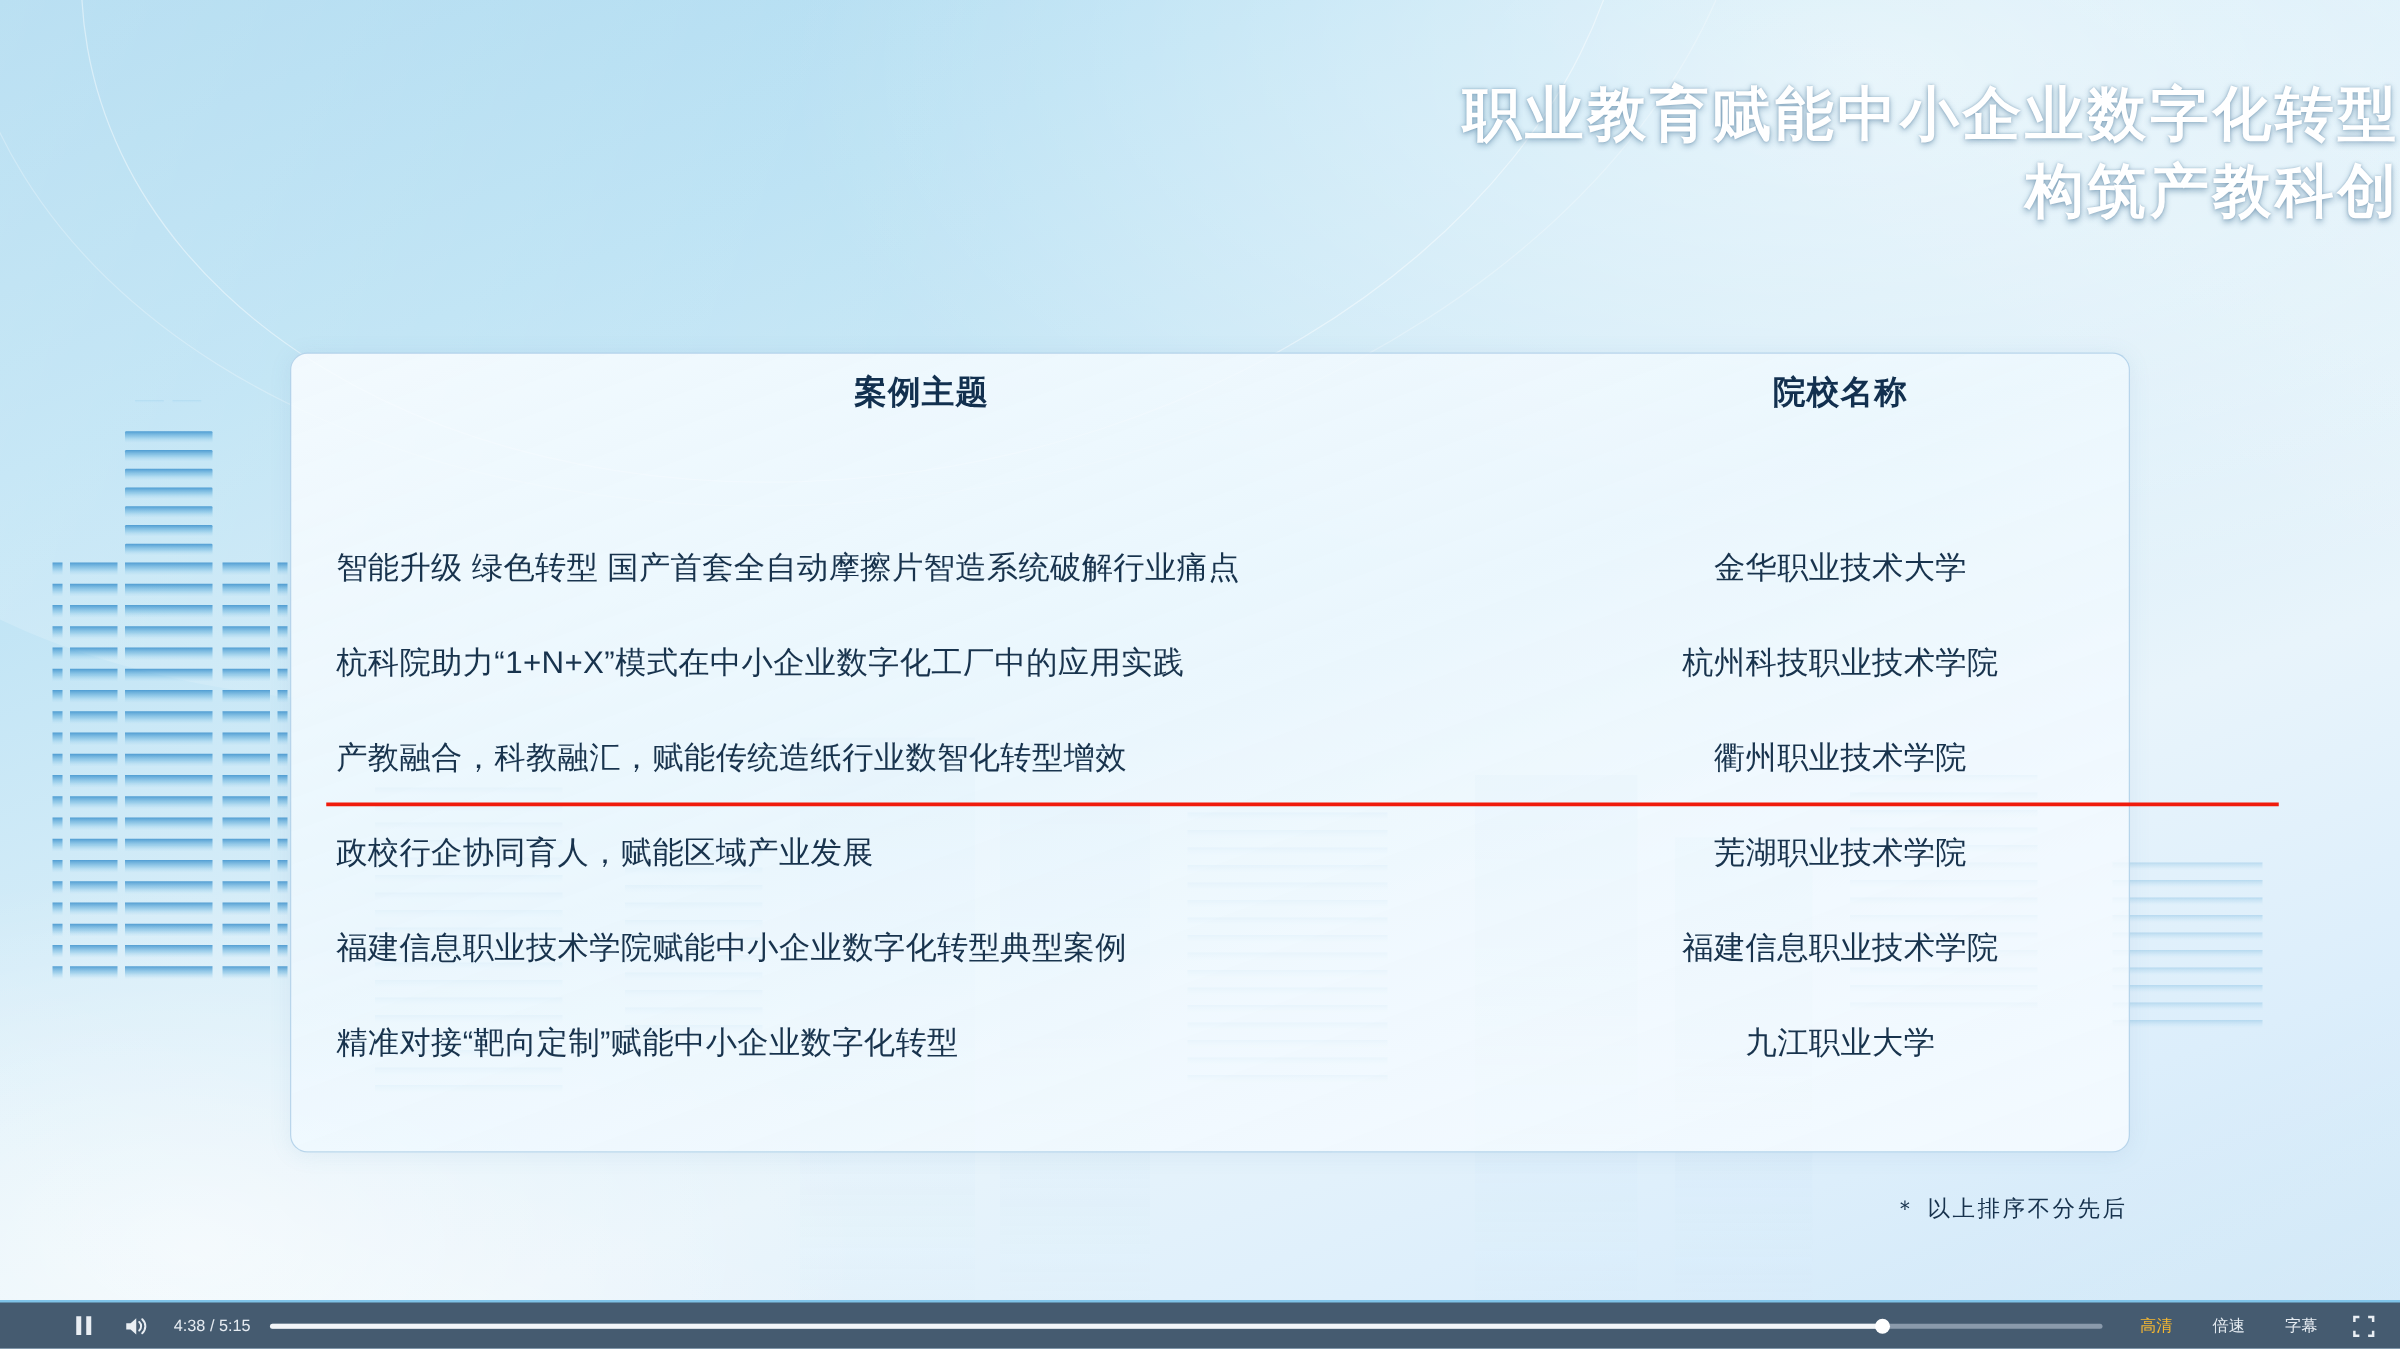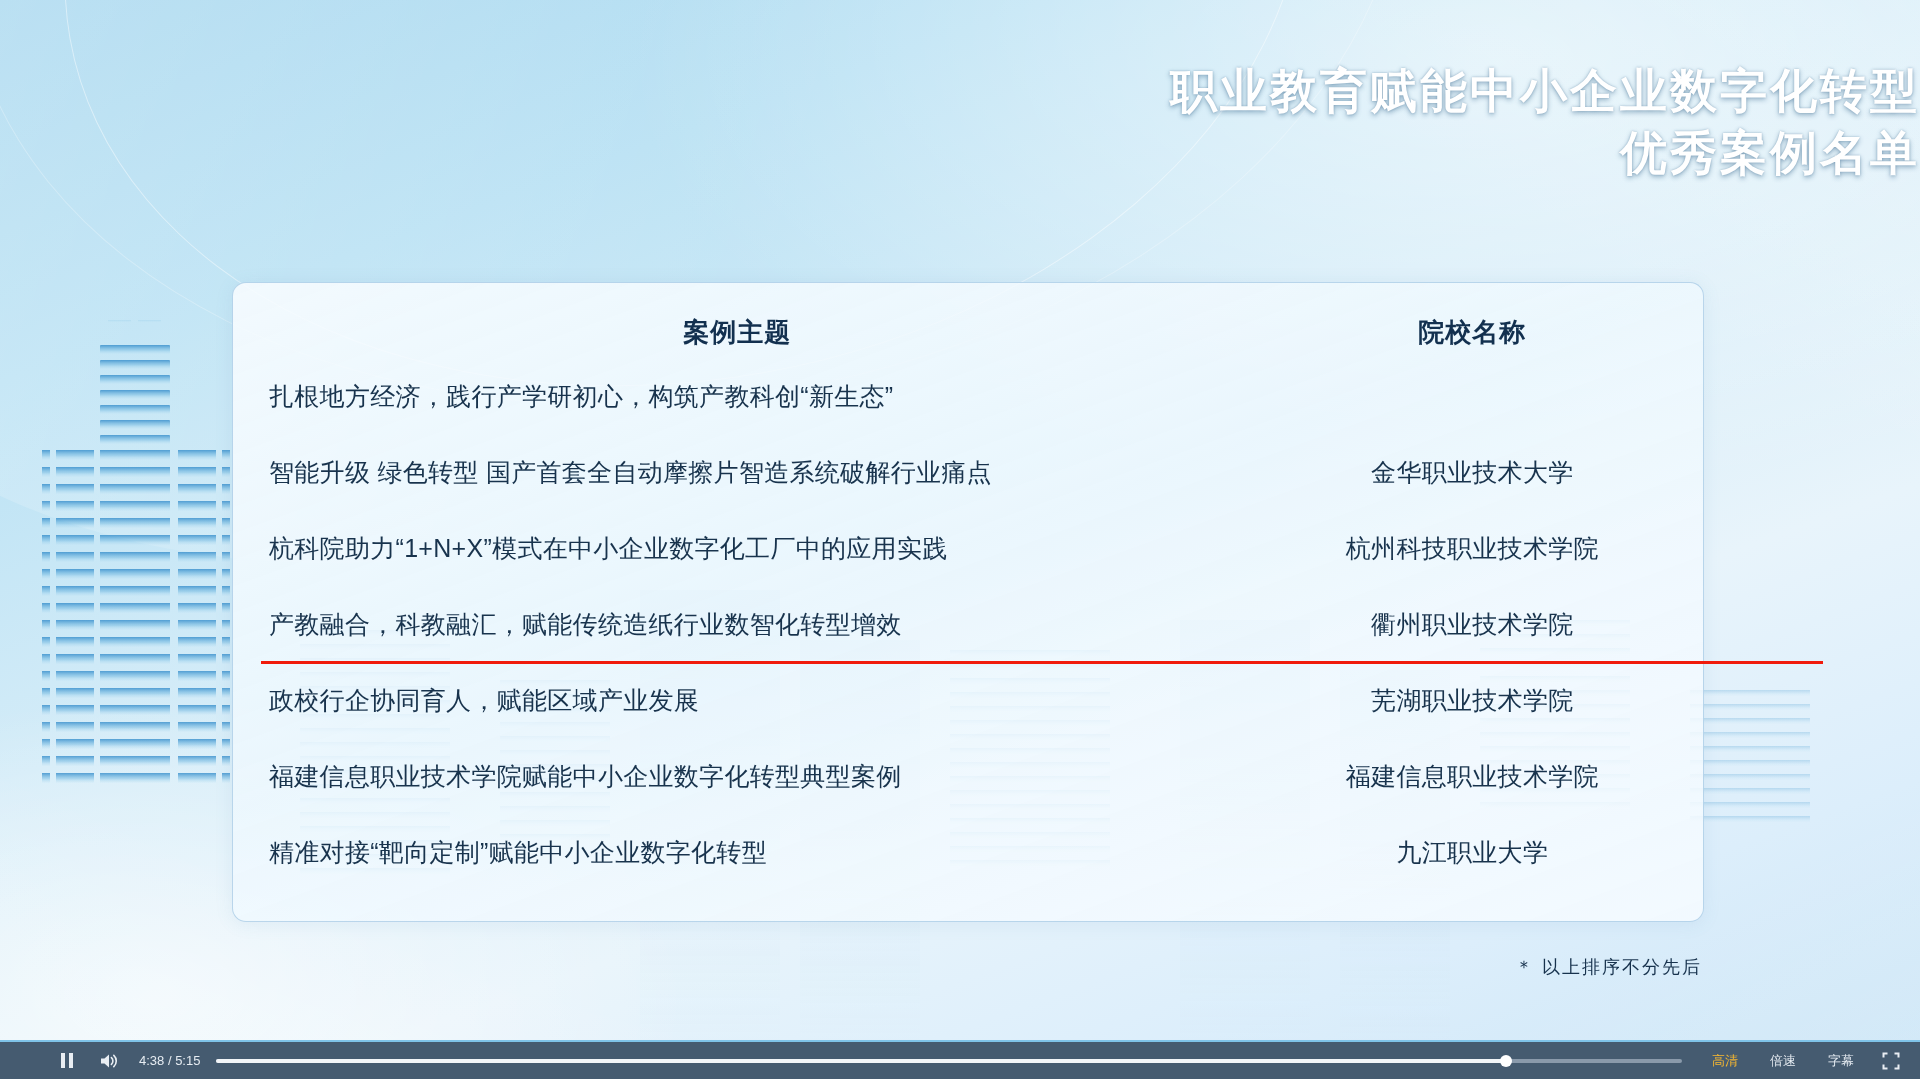--- a/index.html
+++ b/index.html
@@ -57,21 +57,21 @@
   
   #panel {
     position:absolute; left:232px; top:282px; width:1472px; height:640px;
     background:linear-gradient(160deg, rgba(248,252,255,.88) 0%, rgba(238,248,254,.80) 45%, rgba(246,251,255,.86) 100%);
     border:1px solid rgba(164,200,228,.75);
     border-radius:14px;
     box-shadow:0 2px 18px rgba(90,140,180,.10);
     z-index:4;
   }
 
-  .thead { display:flex; padding:32px 0 8px 0; }
+  .thead { display:flex; padding:13px 0 8px 0; }
   .th {
     font-size:26px; font-weight:bold; color:#12304f; text-align:center;
     letter-spacing:1px;
   }
   .th-case { width:1010px; }
   .th-school { width:462px; }
 
   .trow { display:flex; align-items:center; height:76px; position:relative; }
   .td-case {
     width:1010px; padding-left:36px;
@@ -391,31 +391,30 @@
           <rect x="14" y="323" width="38" height="10"></rect>
         <rect x="58" y="323" width="70" height="10"></rect>
         <rect x="136" y="323" width="38" height="10"></rect>
           <rect x="180" y="323" width="8" height="10"></rect>
       </g>
     </g>
   </svg>
 
   <div id="title-block">
     <div class="tline">职业教育赋能中小企业数字化转型</div>
-    <div class="tline">优秀案例名单</div>
+    <div class="tline">构筑产教科创</div>
   </div>
 
   <div id="panel">
     <div class="thead">
       <div class="th th-case">案例主题</div>
       <div class="th th-school">院校名称</div>
     </div>
     <div id="table-body">
         <div class="trow">
-          <div class="td-case">扎根地方经济，践行产学研初心，构筑产教科创“新生态”</div>
         </div>
         <div class="trow">
           <div class="td-case">智能升级 绿色转型 国产首套全自动摩擦片智造系统破解行业痛点</div>
           <div class="td-school">金华职业技术大学</div>
         </div>
         <div class="trow">
           <div class="td-case">杭科院助力“1+N+X”模式在中小企业数字化工厂中的应用实践</div>
           <div class="td-school">杭州科技职业技术学院</div>
         </div>
         <div class="trow highlight">

